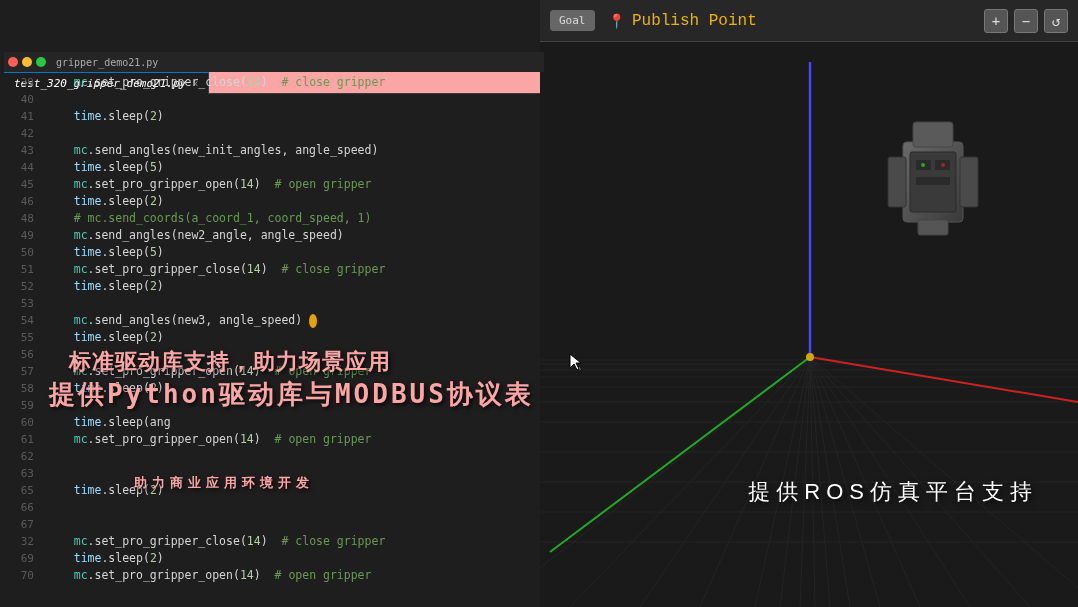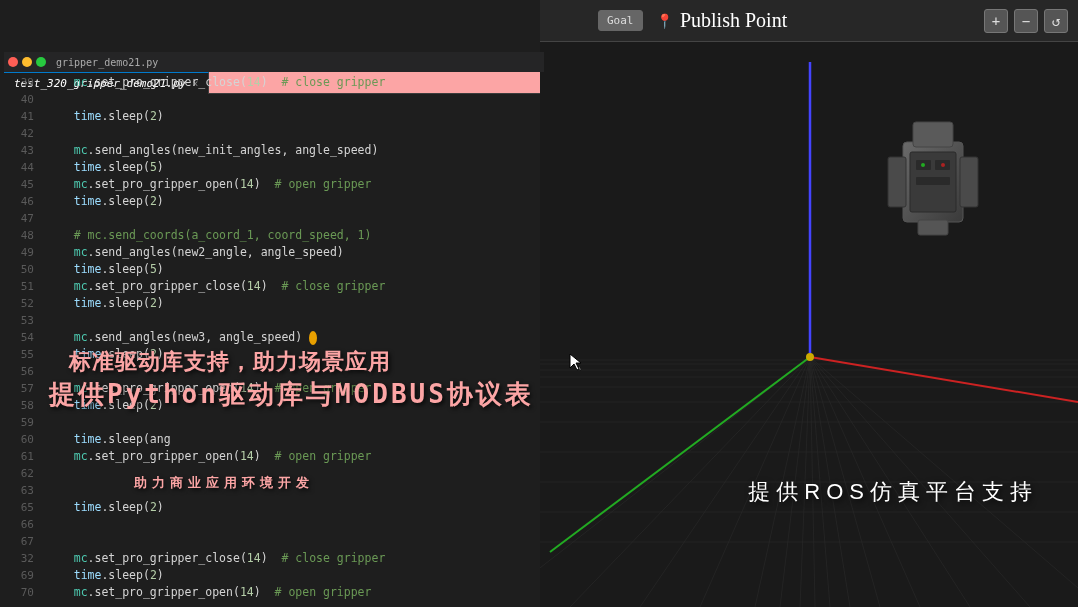--- a/index.html
+++ b/index.html
@@ -144,39 +144,38 @@
       z-index: 10;
     }
     .vp-btn {
       padding: 3px 8px;
       background: #555;
       color: #ddd;
       border-radius: 3px;
       font-size: 11px;
       cursor: pointer;
       border: 1px solid #666;
-      margin-left: 48px;
     }
     .vp-btn.active {
       background: #666;
     }
     .vp-title-area {
       display: flex;
       align-items: center;
       gap: 6px;
       margin-left: 6px;
     }
     .pin-icon {
       color: #e74c3c;
       font-size: 14px;
     }
     .vp-title {
-      color: #ffffff;
-      font-size: 20px;
-      font-family: Liberation Serif, serif;
+      color: #eab308;
+      font-size: 16px;
+      font-family: Liberation Mono, monospace;
     }
     .vp-controls {
       margin-left: auto;
       display: flex;
       gap: 6px;
     }
     .vp-ctrl-btn {
       width: 24px;
       height: 24px;
       background: #555;
@@ -295,24 +294,20 @@
         <span class="line-number">44</span>
         <span class="line-content">    <span class="var">time</span><span class="plain">.sleep(</span><span class="num">5</span><span class="plain">)</span></span>
       </div>
       <div class="code-line">
         <span class="line-number">45</span>
         <span class="line-content">    <span class="mc">mc</span><span class="plain">.set_pro_gripper_open(</span><span class="num">14</span><span class="plain">)  </span><span class="cmt"># open gripper</span></span>
       </div>
       <div class="code-line">
         <span class="line-number">46</span>
         <span class="line-content">    <span class="var">time</span><span class="plain">.sleep(</span><span class="num">2</span><span class="plain">)</span></span>
-      </div>
-      <div class="code-line">
-        <span class="line-number">47</span>
-        <span class="line-content"></span>
       </div>
       <div class="code-line">
         <span class="line-number">48</span>
         <span class="line-content">    <span class="cmt"># mc.send_coords(a_coord_1, coord_speed, 1)</span></span>
       </div>
       <div class="code-line">
         <span class="line-number">49</span>
         <span class="line-content">    <span class="mc">mc</span><span class="plain">.send_angles(new2_angle, angle_speed)</span></span>
       </div>
       <div class="code-line">

